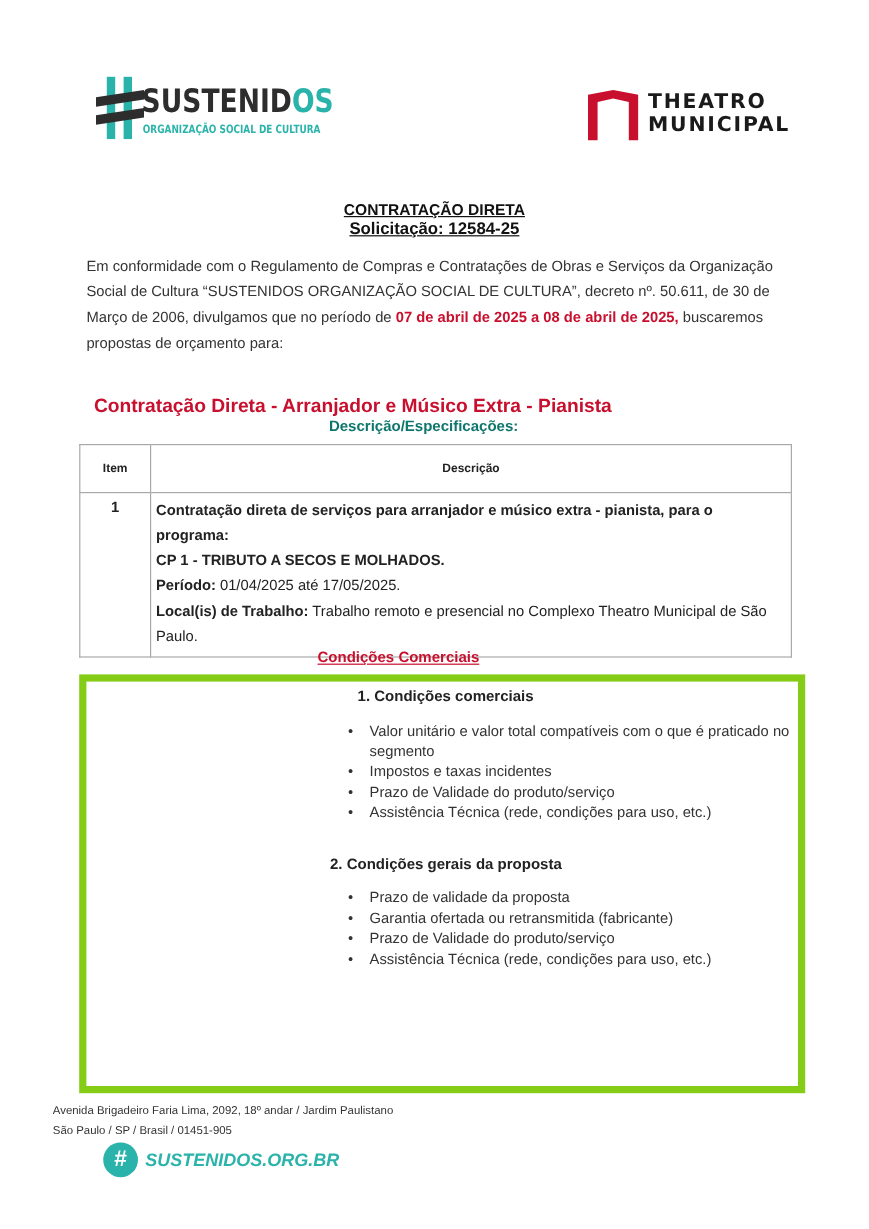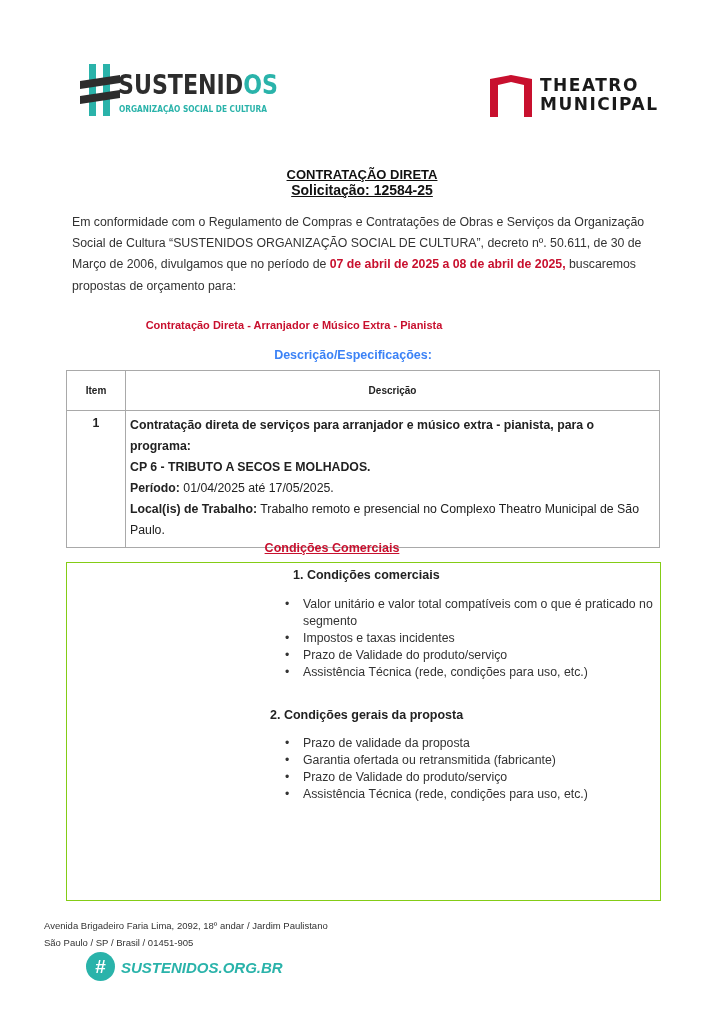--- a/index.html
+++ b/index.html
@@ -25,37 +25,37 @@
 
   
   .title1 { left: 0; width: 724px; top: 167px; text-align: center; font-weight: bold; font-size: 13px;
             text-decoration: underline; color: #111; }
   .title2 { left: 0; width: 724px; top: 182px; text-align: center; font-weight: bold; font-size: 14px;
             text-decoration: underline; color: #111; }
 
   .intro { left: 72px; top: 212px; width: 590px; font-size: 12.3px; line-height: 21.2px; color: #333; }
   .intro .red { color: #c8102e; font-weight: bold; }
 
-  .subject { left: 0; width: 588px; top: 319px; text-align: center; font-weight: bold; font-size: 11px; color: #c8102e; }
-  .spec-label { left: 0; width: 706px; top: 348px; text-align: center; font-weight: bold; font-size: 12.5px; color: #3b82f6; }
+  .subject { left: 0; width: 588px; top: 330px; text-align: center; font-weight: bold; font-size: 16px; color: #c8102e; }
+  .spec-label { left: 0; width: 706px; top: 348px; text-align: center; font-weight: bold; font-size: 12.5px; color: #0f766e; }
 
   
   .items-table { left: 66px; top: 370px; width: 594px; border-collapse: collapse; font-size: 12.3px; }
   .items-table th, .items-table td { border: 1px solid #a9a9a9; }
   .items-table th { height: 37px; font-weight: bold; font-size: 10px; color: #222; }
   .items-table td { vertical-align: top; color: #222; }
   .col-item { width: 56px; text-align: center; }
   .item-num { font-weight: bold; padding-top: 5px; }
   .item-desc { padding: 4px 4px 6px 4px; line-height: 21px; }
   .item-desc .b { font-weight: bold; }
 
   .cond-title { left: 0; width: 664px; top: 541px; text-align: center; font-weight: bold; font-size: 12.5px;
                 color: #c8102e; text-decoration: underline; }
 
-  .cond-box { left: 66px; top: 562px; width: 593px; height: 337px; border: 1px solid #84cc16; }
+  .cond-box { left: 66px; top: 562px; width: 593px; height: 337px; border: 6px solid #84cc16; }
   .sec-head { position: absolute; font-weight: bold; font-size: 12.5px; color: #222; }
   .bullets { position: absolute; left: 218px; margin: 0; padding: 0; list-style: none; font-size: 12.3px;
              line-height: 17px; color: #333; width: 370px; }
   .bullets li { position: relative; padding-left: 18px; }
   .bullets li::before { content: "\2022"; position: absolute; left: 0; top: 0; }
   .closing { position: absolute; left: 0; width: 593px; top: 288px; text-align: center; font-size: 12.3px;
              line-height: 18px; color: #333; }
 
   .footer-addr { left: 44px; top: 917px; font-size: 9.5px; line-height: 17px; color: #333; }
   .footer-site { left: 86px; top: 952px; height: 30px; }
@@ -100,21 +100,21 @@
     <tr>
       <th class="col-item">Item</th>
       <th>Descrição</th>
     </tr>
   </thead>
   <tbody>
     <tr>
       <td class="col-item item-num">1</td>
       <td class="item-desc">
         <div class="b">Contratação direta de serviços para arranjador e músico extra - pianista, para o programa:</div>
-        <div class="b">CP 6 - TRIBUTO A SECOS E MOLHADOS.</div>
+        <div class="b">CP 1 - TRIBUTO A SECOS E MOLHADOS.</div>
         <div><span class="b">Período:</span><span> 01/04/2025 até 17/05/2025.</span></div>
         <div><span class="b">Local(is) de Trabalho:</span><span> Trabalho remoto e presencial no Complexo Theatro Municipal de São Paulo.</span></div>
       </td>
     </tr>
   </tbody>
 </table>
 
 <div class="abs cond-title">Condições Comerciais</div>
 
 <div class="abs cond-box">

